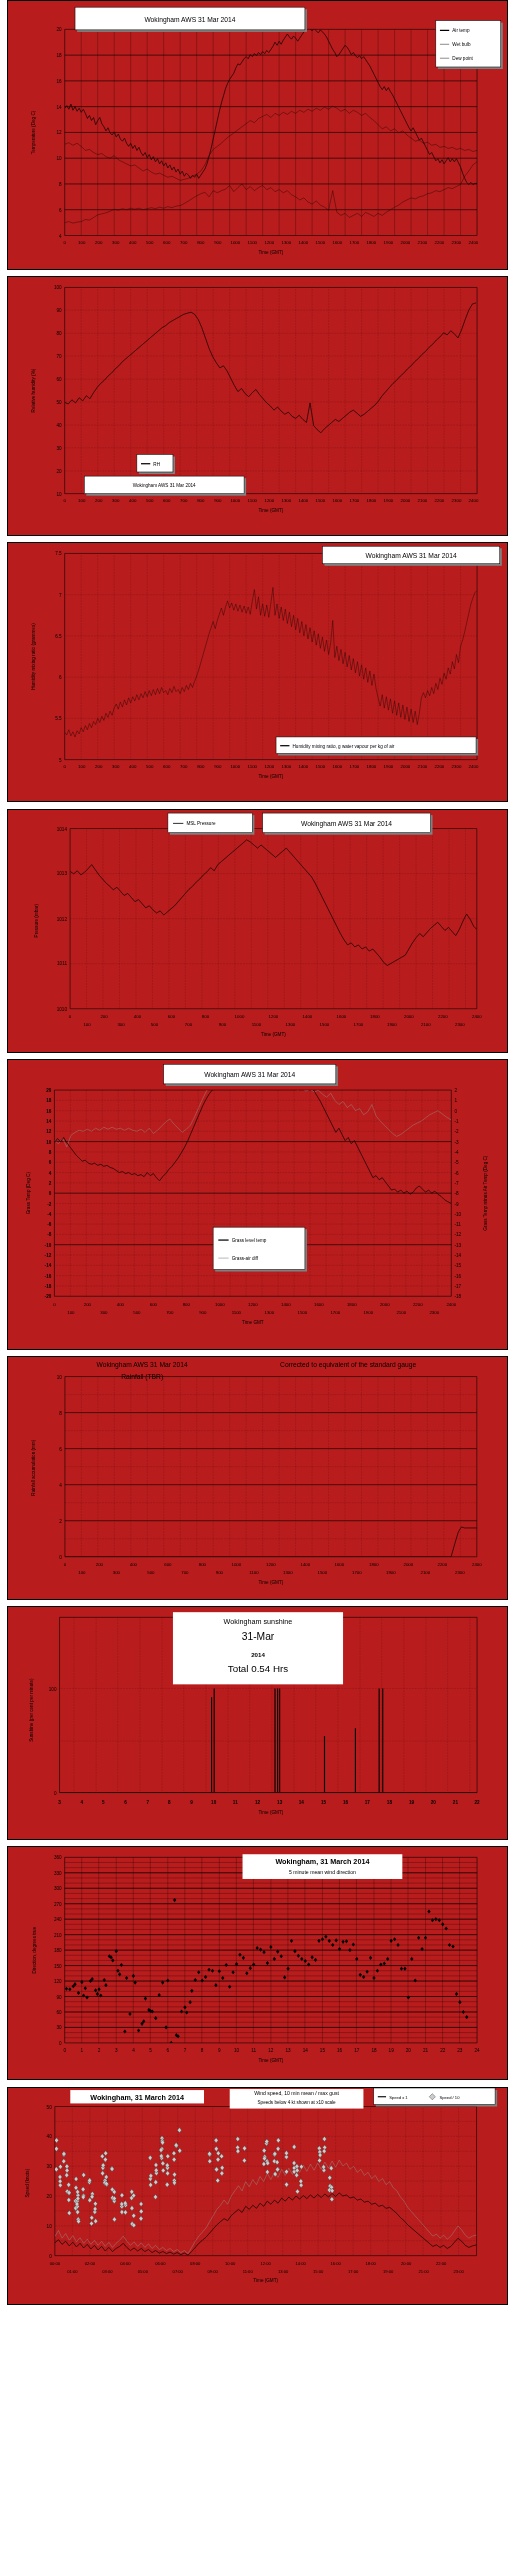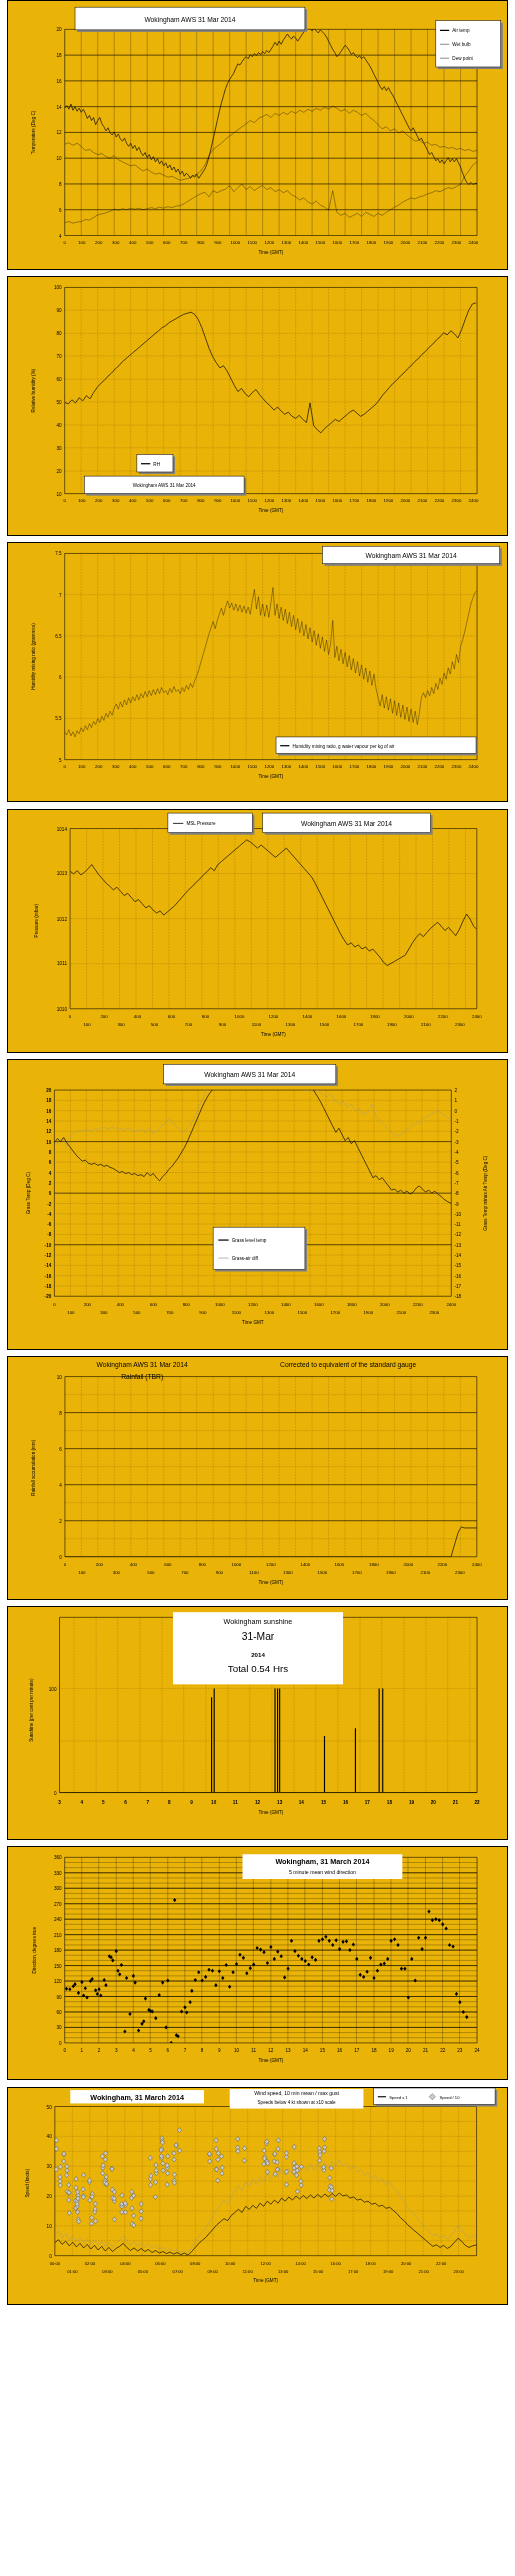--- a/index.html
+++ b/index.html
@@ -1,18 +1,18 @@
 <!DOCTYPE html>
 <html style="font-size:8.2px"><head>
 <meta charset="utf-8">
 <style>
   html,body{margin:0;padding:0;background:#fff;}
   body{width:515px;font-family:"Liberation Sans",sans-serif;color:#000;}
   .page{width:515px;position:relative;}
-  .panel{border:0.5px solid #000;background:#eab308;margin:0 7.2px 6.2px 7.2px;position:relative;box-sizing:border-box;}
+  .panel{border:0.5px solid #000;background:#b91c1c;margin:0 7.2px 6.2px 7.2px;position:relative;box-sizing:border-box;}
   svg{display:block;}
   text{font-family:"Liberation Sans",sans-serif;fill:#000;}
   .ax{font-size:9px;}
   .axs{font-size:8.5px;}
   .ttl{font-size:13px;}
   .sm{font-size:8px;}
   .legbox{fill:#fff;stroke:#000;stroke-width:1;}
   .shadow{fill:#808080;}
   .grid-maj{stroke:#000;stroke-width:1.2;fill:none;}
   .grid-min{stroke:#000;stroke-width:0.5;fill:none;}

